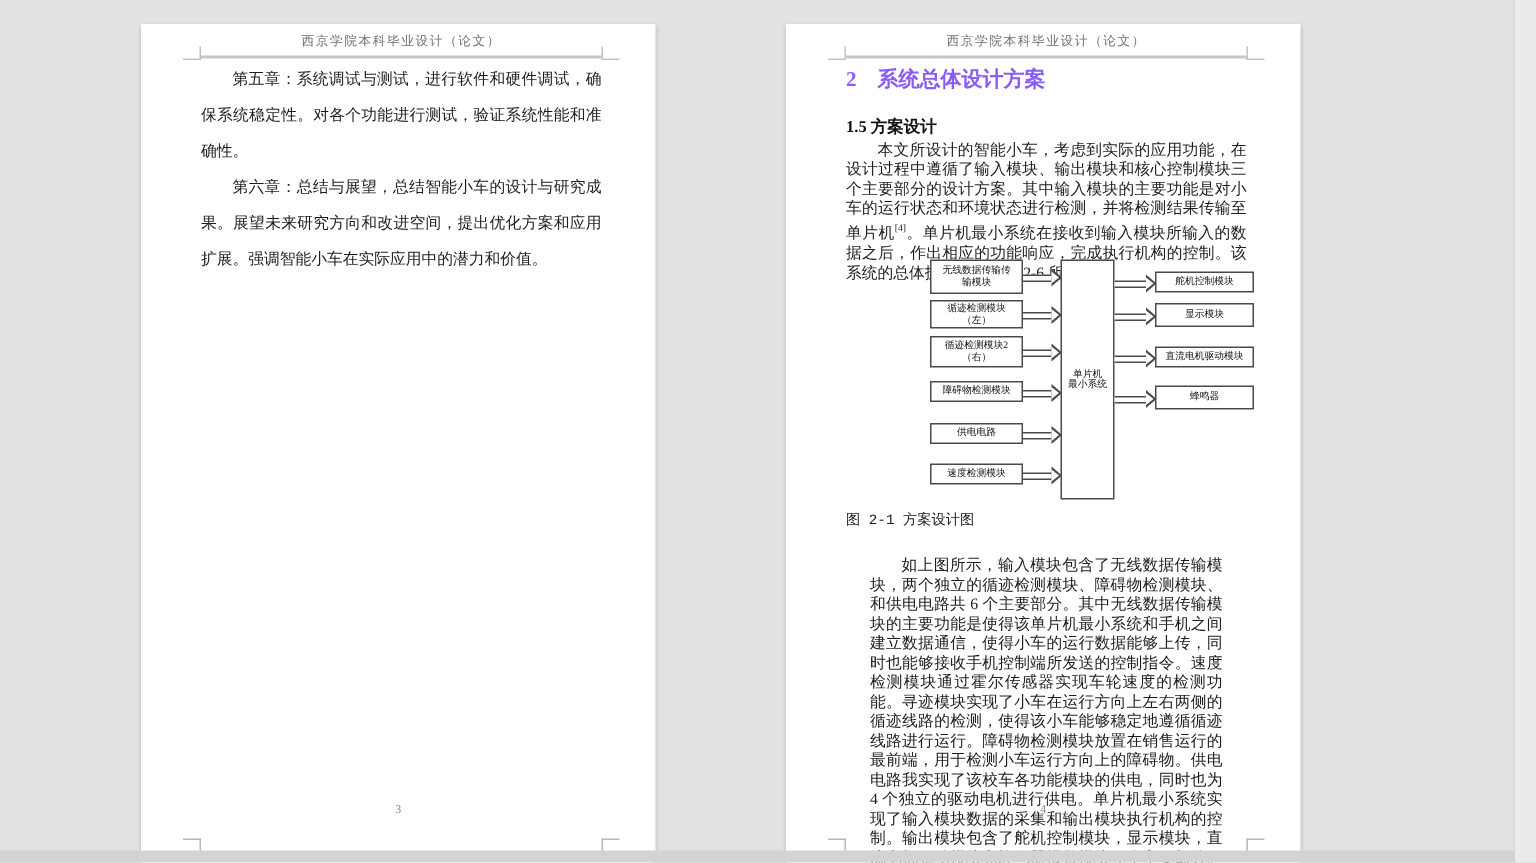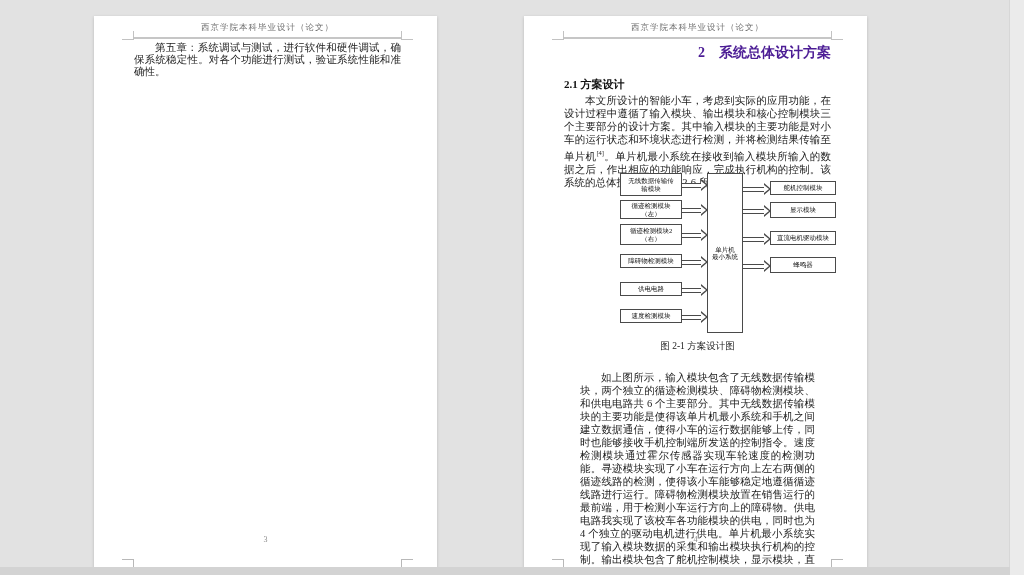--- a/index.html
+++ b/index.html
@@ -13,35 +13,35 @@
   .hdr-text{position:absolute;top:6px;left:40px;right:36px;text-align:center;
             font-size:8.5px;color:#6f6f6f;letter-spacing:1px;}
   .hdr-rule{position:absolute;top:21px;left:40px;right:36px;height:0;
             border-bottom:2px solid #c6c6c6;}
   .crop{position:absolute;width:11px;height:8px;}
   .crop.tl{left:28px;top:15px;border-bottom:1px solid #c2c2c2;border-right:1px solid #c2c2c2;}
   .crop.tr{right:24px;top:15px;border-bottom:1px solid #c2c2c2;border-left:1px solid #c2c2c2;}
   .crop.bl{left:28px;top:543px;border-top:1px solid #b8b8b8;border-right:1px solid #b8b8b8;}
   .crop.br{right:24px;top:543px;border-top:1px solid #b8b8b8;border-left:1px solid #b8b8b8;}
   .bodyL{position:absolute;top:26px;left:40px;right:36px;
-         font-size:10.5px;line-height:12px;color:#1c1c1c;text-align:justify;}
+         font-size:10.5px;line-height:24px;color:#1c1c1c;text-align:justify;}
   .bodyL p{margin:0;text-indent:2em;}
   .pageno{position:absolute;top:519px;left:0;right:0;text-align:center;
           font-size:8px;color:#8a8a8a;}
-  .doc-title{position:absolute;top:28px;left:40px;right:36px;text-align:right;
-             font-size:14px;font-weight:bold;color:#4c1d95;}
+  .doc-title{position:absolute;top:28px;left:40px;right:36px;text-align:left;
+             font-size:14px;font-weight:bold;color:#8b5cf6;}
   .sec-head{position:absolute;top:61px;left:40px;right:36px;
             font-size:11px;font-weight:bold;color:#111;}
   .para1{position:absolute;top:78px;left:40px;right:36px;margin:0;
          font-size:10.5px;line-height:13px;color:#1c1c1c;text-align:justify;text-indent:2em;}
   .para1 sup{font-size:6.5px;}
   .para2{position:absolute;top:339px;left:40px;right:36px;margin:16px;
          font-size:10.5px;line-height:13px;color:#1c1c1c;text-align:justify;text-indent:2em;}
-  .fig-caption{position:absolute;top:324px;left:40px;right:36px;text-align:center;
-               font-size:9.5px;color:#1c1c1c;}
+  .fig-caption{position:absolute;top:324px;left:40px;right:36px;text-align:left;
+               font-size:9.5px;color:#1c1c1c;font-family:Liberation Mono, monospace;}
   
   .diagram{position:absolute;top:157px;left:96px;width:218px;height:164px;}
   .dbox{position:absolute;border:1px solid #4a4a4a;background:#fff;
         display:flex;align-items:center;justify-content:center;text-align:center;
         font-size:6.5px;line-height:7.5px;color:#111;white-space:pre-line;
         box-sizing:border-box;}
   .lb{left:0;width:62px;}
   .lb1{top:0;height:23px;} .lb2{top:27px;height:19px;} .lb3{top:51px;height:21px;}
   .lb4{top:81px;height:14px;} .lb5{top:109px;height:14px;} .lb6{top:136px;height:14px;}
   .cb{left:87px;top:0;width:36px;height:160px;}
@@ -70,34 +70,35 @@
 
   <div class="page page-left">
     <div class="hdr-text">西京学院本科毕业设计（论文）</div>
     <div class="hdr-rule"></div>
     <div class="crop tl"></div>
     <div class="crop tr"></div>
     <div class="crop bl"></div>
     <div class="crop br"></div>
     <div class="bodyL">
       <p>第五章：系统调试与测试，进行软件和硬件调试，确保系统稳定性。对各个功能进行测试，验证系统性能和准确性。</p>
+      <p>第六章：总结与展望，总结智能小车的设计与研究成果。展望未来研究方向和改进空间，提出优化方案和应用扩展。强调智能小车在实际应用中的潜力和价值。</p>
     </div>
     <div class="pageno">3</div>
   </div>
 
   <div class="page page-right">
     <div class="hdr-text">西京学院本科毕业设计（论文）</div>
     <div class="hdr-rule"></div>
     <div class="crop tl"></div>
     <div class="crop tr"></div>
     <div class="crop bl"></div>
     <div class="crop br"></div>
 
     <div class="doc-title">2　系统总体设计方案</div>
-    <div class="sec-head">2.1 方案设计</div>
+    <div class="sec-head">1.5 方案设计</div>
 
     <p class="para1"><span>本文所设计的智能小车，考虑到实际的应用功能，在设计过程中遵循了输入模块、输出模块和核心控制模块三个主要部分的设计方案。其中输入模块的主要功能是对小车的运行状态和环境状态进行检测，并将检测结果传输至单片机</span><sup>[4]</sup><span>。单片机最小系统在接收到输入模块所输入的数据之后，作出相应的功能响应，完成执行机构的控制。该系统的总体技术方案如图 2-6 所示。</span></p>
 
     <div class="diagram">
       <div class="dbox lb lb1">无线数据传输传
 输模块</div>
       <div class="dbox lb lb2">循迹检测模块
 （左）</div>
       <div class="dbox lb lb3">循迹检测模块2
 （右）</div>

